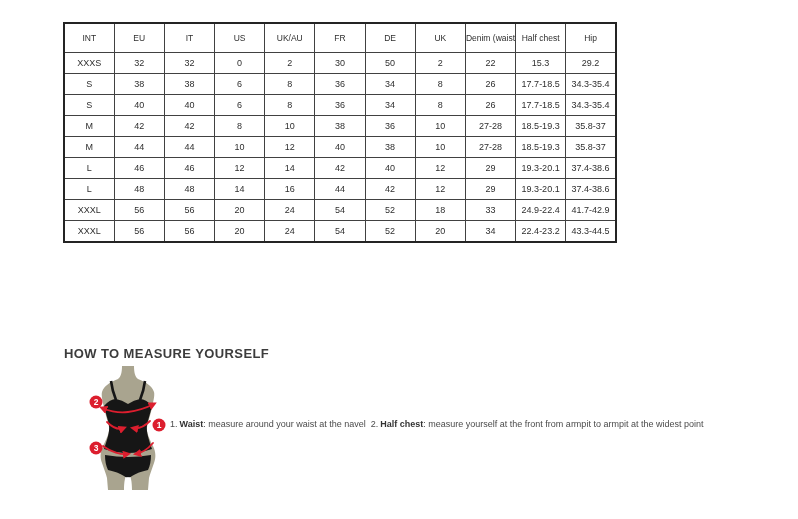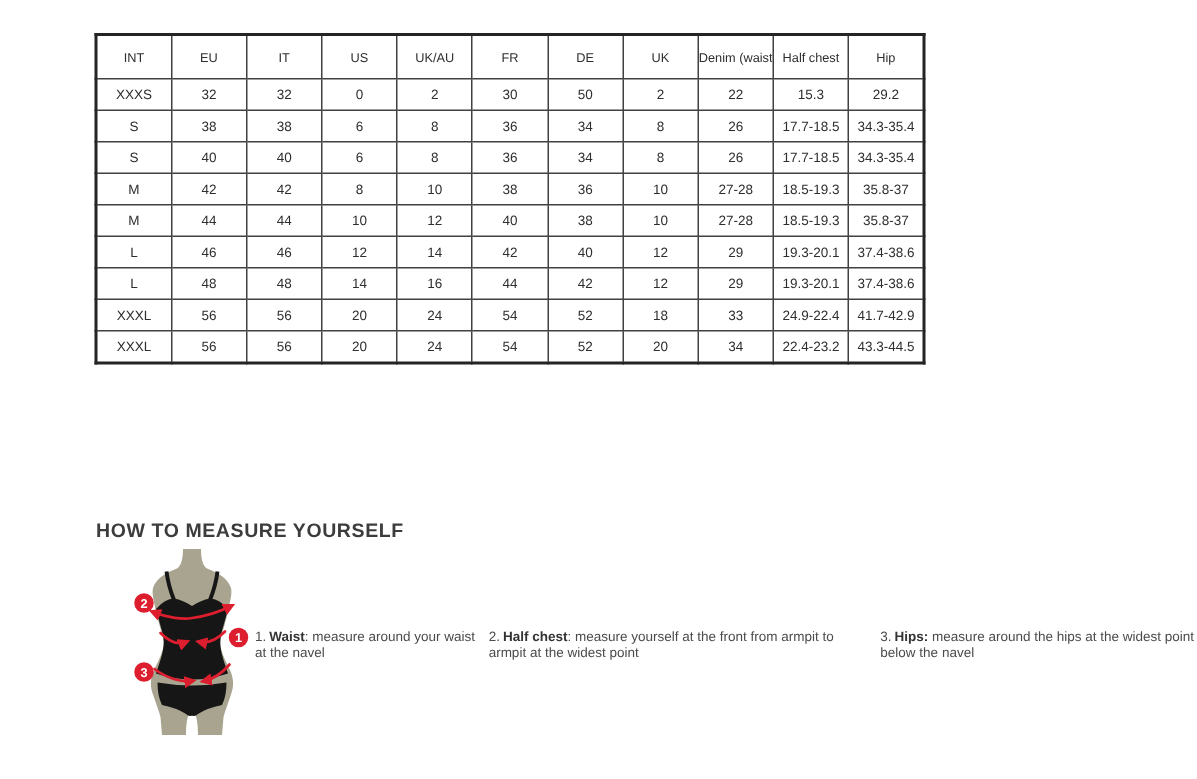--- a/index.html
+++ b/index.html
@@ -272,16 +272,13 @@
   </svg>
 </div>
 
 <div class="instructions">
   <div class="instruction">
     <span class="num">1.</span><span class="lbl">Waist</span><span>: measure around your waist at the navel</span>
   </div>
   <div class="instruction">
     <span class="num">2.</span><span class="lbl">Half chest</span><span>: measure yourself at the front from armpit to armpit at the widest point</span>
   </div>
-  <div class="instruction">
-    <span class="num">3.</span><span class="lbl">Hips:</span><span> measure around the hips at the widest point below the navel</span>
-  </div>
 </div>
 
 </body></html>

